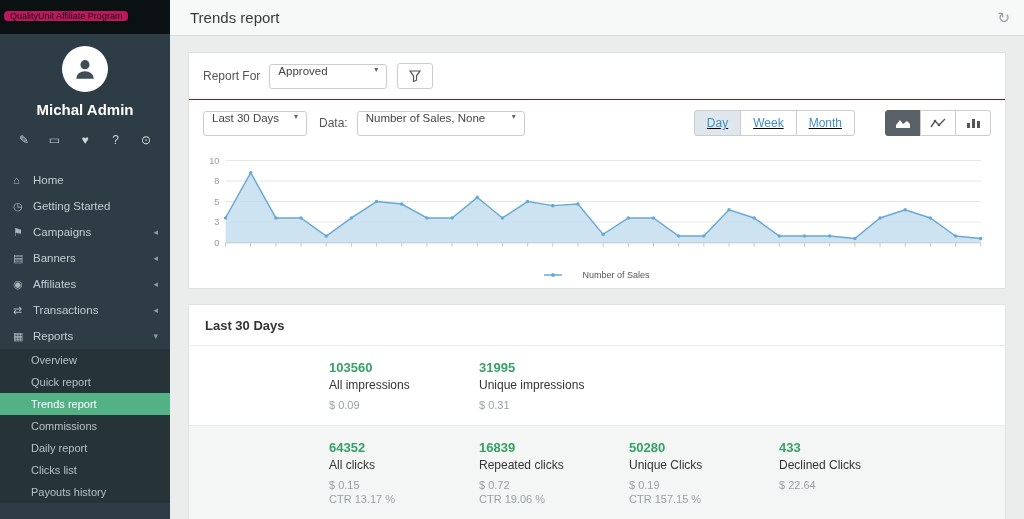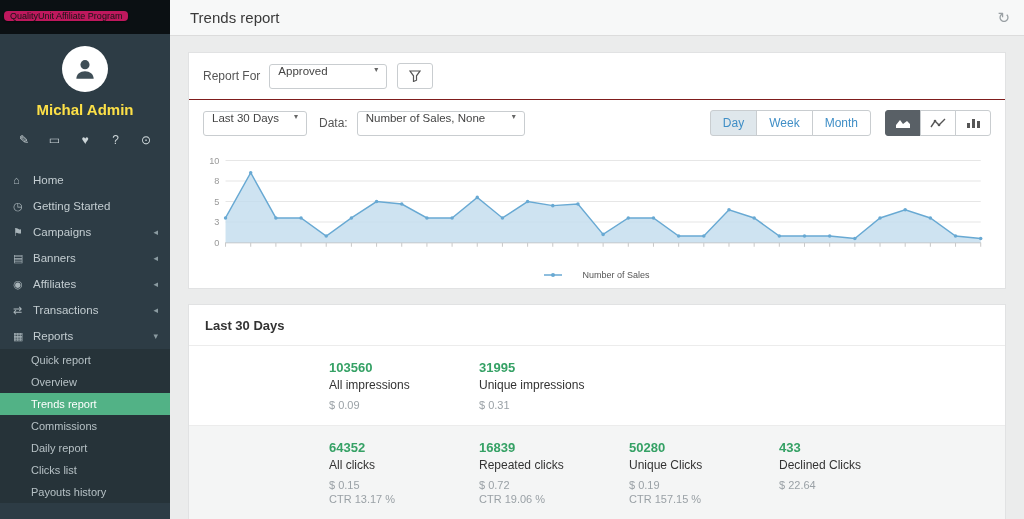--- a/index.html
+++ b/index.html
@@ -13,21 +13,21 @@
   *{margin:0;padding:0;box-sizing:border-box;}
   html,body{width:1024px;height:519px;overflow:hidden;}
   body{font-family:"Liberation Sans",sans-serif;background:#ebecec;position:relative;}
 
   
   .sidebar{position:absolute;left:0;top:0;width:170px;height:519px;background:var(--sidebar-bg);color:#c3cdd1;z-index:2;}
   .sidebar-top{height:34px;background:#0b1013;position:relative;}
   .badge{position:absolute;left:4px;top:11px;background:#be185d;color:#141414;font-size:9px;padding:0 6px;border-radius:4px;white-space:nowrap;box-shadow:0 1px 2px rgba(0,0,0,.4);}
   .avatar-block{text-align:center;padding-top:12px;}
   .avatar{width:46px;height:46px;border-radius:50%;background:#ffffff;margin:0 auto;display:flex;align-items:center;justify-content:center;}
-  .user-name{color:#fde047;font-size:15px;font-weight:bold;margin-top:9px;}
+  .user-name{color:#ffffff;font-size:15px;font-weight:bold;margin-top:9px;}
   .tool-icons{display:flex;justify-content:space-between;padding:15px 16px 0;font-size:12px;color:#ccd5d8;}
   .tool-icons span{cursor:pointer;width:16px;text-align:center;}
   .menu{margin-top:20px;font-size:11.5px;}
   .menu-item{display:flex;align-items:center;height:26px;padding:0 12px 0 13px;cursor:pointer;color:#c3cdd1;}
   .menu-icon{width:20px;font-size:11px;color:#a9b5ba;flex:none;}
   .menu-label{flex:1;}
   .menu-chevron{font-size:9px;color:#8b9ba1;}
   .submenu{background:#263339;}
   .submenu-item{height:22px;line-height:22px;padding-left:31px;font-size:11px;color:#b6c1c5;cursor:pointer;}
   .submenu-item.active{background:var(--active-green);color:#ffffff;}
@@ -45,21 +45,21 @@
   .frow{display:flex;align-items:center;padding:10px 14px;}
   .frow1{border-bottom:1px solid #7f1d1d;}
   .flabel{font-size:12px;color:#555555;margin-right:9px;}
   .select{display:flex;align-items:flex-start;justify-content:space-between;border:1px solid #c9cdd0;border-radius:3px;background:#ffffff;height:25px;padding:0 8px;font-size:11.5px;color:#444444;cursor:pointer;}
   .sel-reportfor{width:118px;margin-right:10px;}
   .sel-range{width:104px;margin-right:12px;}
   .sel-data{width:168px;}
   .caret{font-size:8px;color:#666666;margin-left:8px;}
   .iconbtn{width:36px;height:26px;border:1px solid #c9cdd0;border-radius:3px;background:#ffffff;display:flex;align-items:center;justify-content:center;cursor:pointer;}
   .spacer{flex:1;}
-  .btn-group{display:flex;margin-left:14px;}
+  .btn-group{display:flex;margin-left:30px;text-decoration:underline;}
   .btn-group > div{margin-left:-1px;}
   .btn-group > div:first-child{margin-left:0;border-radius:3px 0 0 3px;}
   .btn-group > div:last-child{border-radius:0 3px 3px 0;}
   .pbtn{height:26px;padding:0 12px;border:1px solid #c9cdd0;background:#ffffff;color:var(--link-blue);font-size:12px;display:flex;align-items:center;cursor:pointer;}
   .pbtn.active{background:#dfe7ec;}
   .cbtn{width:36px;height:26px;border:1px solid #c9cdd0;background:#ffffff;display:flex;align-items:center;justify-content:center;cursor:pointer;}
   .cbtn.active{background:#596066;border-color:#596066;}
 
   .chart-wrap{padding:6px 10px 0;}
   #trend-svg{width:100%;height:118px;display:block;}
@@ -128,22 +128,22 @@
       <span class="menu-label">Transactions</span>
       <span class="menu-chevron">◂</span>
     </div>
     <div class="menu-item">
       <span class="menu-icon">▦</span>
       <span class="menu-label">Reports</span>
       <span class="menu-chevron">▾</span>
     </div>
 
     <div class="submenu">
+      <div class="submenu-item">Overview</div>
       <div class="submenu-item">Quick report</div>
-      <div class="submenu-item">Overview</div>
       <div class="submenu-item active">Trends report</div>
       <div class="submenu-item">Commissions</div>
       <div class="submenu-item">Daily report</div>
       <div class="submenu-item">Clicks list</div>
       <div class="submenu-item">Payouts history</div>
     </div>
   </div>
 </div>
 
 <div class="topbar">

